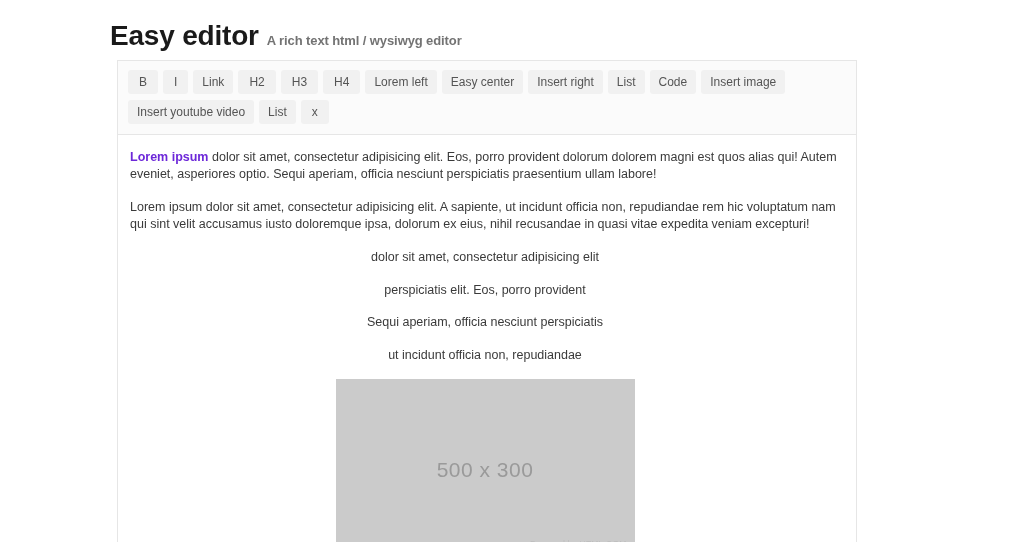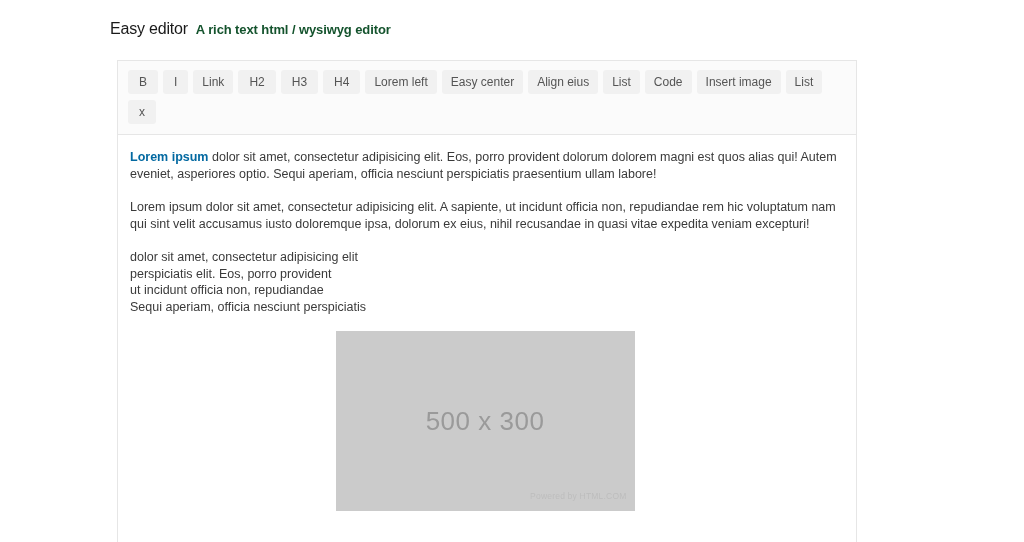--- a/index.html
+++ b/index.html
@@ -19,29 +19,29 @@
   .page-header {
     position: absolute;
     left: 110px;
     top: 20px;
     display: flex;
     align-items: baseline;
     gap: 8px;
     white-space: nowrap;
   }
   .app-title {
-    font-size: 16px;
-    font-weight: normal;
+    font-size: 28px;
+    font-weight: bold;
     color: #1a1a1a;
     letter-spacing: -0.2px;
   }
   .app-subtitle {
     font-size: 13px;
     font-weight: bold;
-    color: #14532d;
+    color: #737373;
     letter-spacing: -0.1px;
   }
 
   
   .editor-shell {
     position: absolute;
     left: 117px;
     top: 60px;
     width: 740px;
     height: 482px;
@@ -82,46 +82,47 @@
     font-size: 12.5px;
     color: #3a3a3a;
     line-height: 17px;
     height: 420px;
     overflow: hidden;
   }
   .editor-body p {
     margin: 0 0 16px 0;
   }
   .editor-body p.tight {
-    margin: 0;
+    margin: 16px;
     line-height: 16.6px;
+    text-align: center;
   }
   .para-block-lines { margin-bottom: 14px; }
-  .lead-strong { font-weight: bold; color: #0369a1; }
+  .lead-strong { font-weight: bold; color: #6d28d9; }
 
   
   .img-wrap {
     margin-top: 16px;
     display: flex;
     justify-content: center;
   }
   .placeholder-img {
     width: 299px;
     height: 180px;
     background: #cbcbcb;
     position: relative;
     flex: none;
   }
   .placeholder-label {
     position: absolute;
     left: 0; right: 0;
     top: 50%;
     transform: translateY(-50%);
     text-align: center;
-    font-size: 26px;
+    font-size: 21px;
     color: #9a9a9a;
     font-family: "Liberation Sans", sans-serif;
     letter-spacing: 0.5px;
   }
   .placeholder-credit {
     position: absolute;
     right: 8px;
     bottom: 6px;
     font-size: 8.5px;
     color: #bdbdbd;
@@ -140,41 +141,42 @@
 
   <div class="editor-toolbar" id="toolbar">
       <button class="tool-btn narrow">B</button>
       <button class="tool-btn narrow">I</button>
       <button class="tool-btn">Link</button>
       <button class="tool-btn narrow">H2</button>
       <button class="tool-btn narrow">H3</button>
       <button class="tool-btn narrow">H4</button>
       <button class="tool-btn">Lorem left</button>
       <button class="tool-btn">Easy center</button>
-      <button class="tool-btn">Align eius</button>
+      <button class="tool-btn">Insert right</button>
       <button class="tool-btn">List</button>
       <button class="tool-btn">Code</button>
       <button class="tool-btn">Insert image</button>
+      <button class="tool-btn">Insert youtube video</button>
       <button class="tool-btn">List</button>
       <button class="tool-btn narrow">x</button>
     </div>
 
   <div class="editor-body">
 
     <p>
       <span class="lead-strong">Lorem ipsum</span><span> dolor sit amet, consectetur adipisicing elit. Eos, porro provident dolorum dolorem magni est quos alias qui! Autem eveniet, asperiores optio. Sequi aperiam, officia nesciunt perspiciatis praesentium ullam labore!</span>
     </p>
 
     <p>Lorem ipsum dolor sit amet, consectetur adipisicing elit. A sapiente, ut incidunt officia non, repudiandae rem hic voluptatum nam qui sint velit accusamus iusto doloremque ipsa, dolorum ex eius, nihil recusandae in quasi vitae expedita veniam excepturi!</p>
 
     <div class="para-block-lines" id="shortlines">
         <p class="tight">dolor sit amet, consectetur adipisicing elit</p>
         <p class="tight">perspiciatis elit. Eos, porro provident</p>
+        <p class="tight">Sequi aperiam, officia nesciunt perspiciatis</p>
         <p class="tight">ut incidunt officia non, repudiandae</p>
-        <p class="tight">Sequi aperiam, officia nesciunt perspiciatis</p>
       </div>
 
     <div class="img-wrap">
       <div class="placeholder-img">
         <div class="placeholder-label">500 x 300</div>
         <div class="placeholder-credit">Powered by HTML.COM</div>
       </div>
     </div>
 
   </div>

